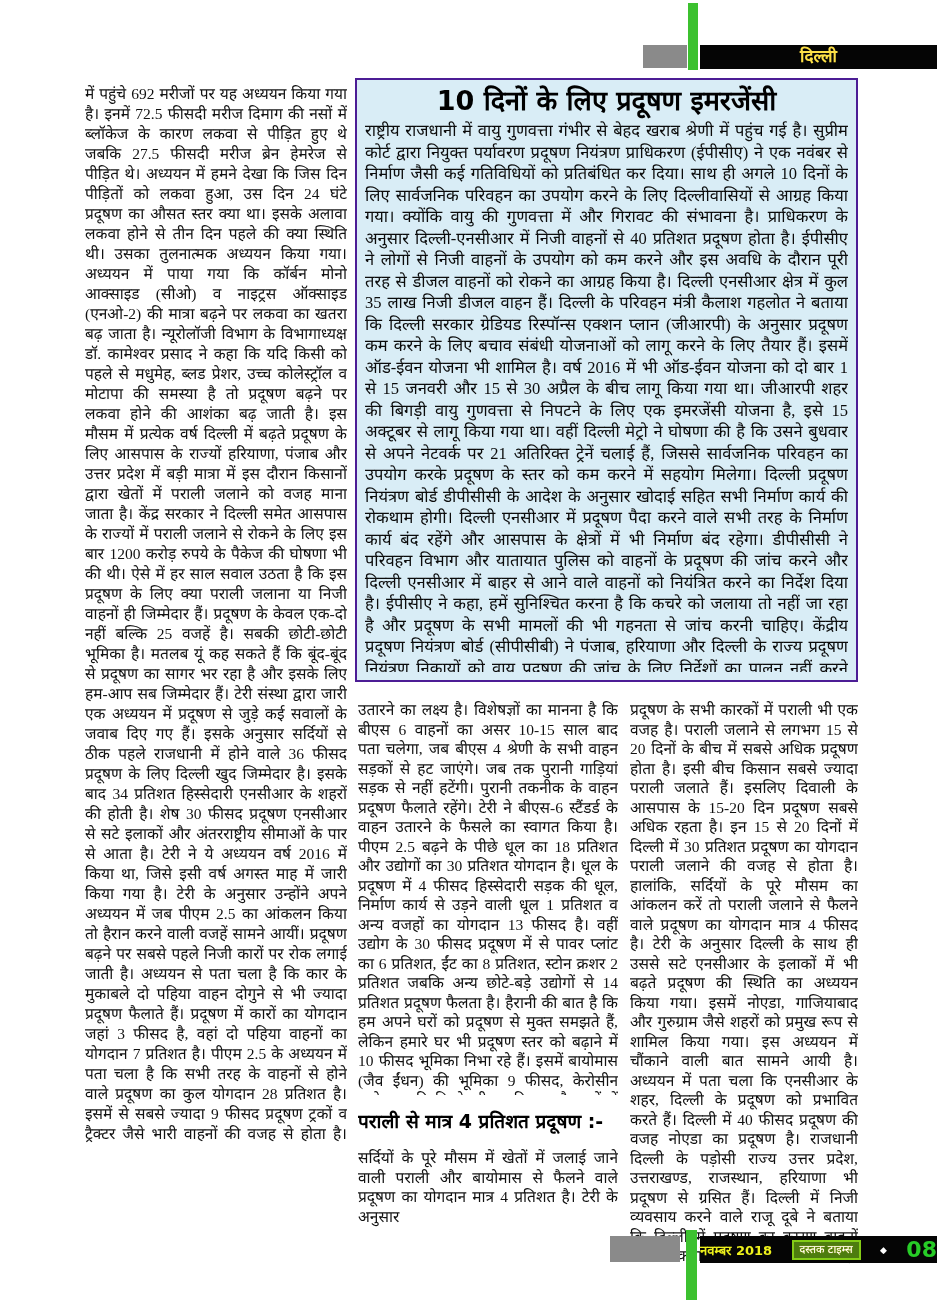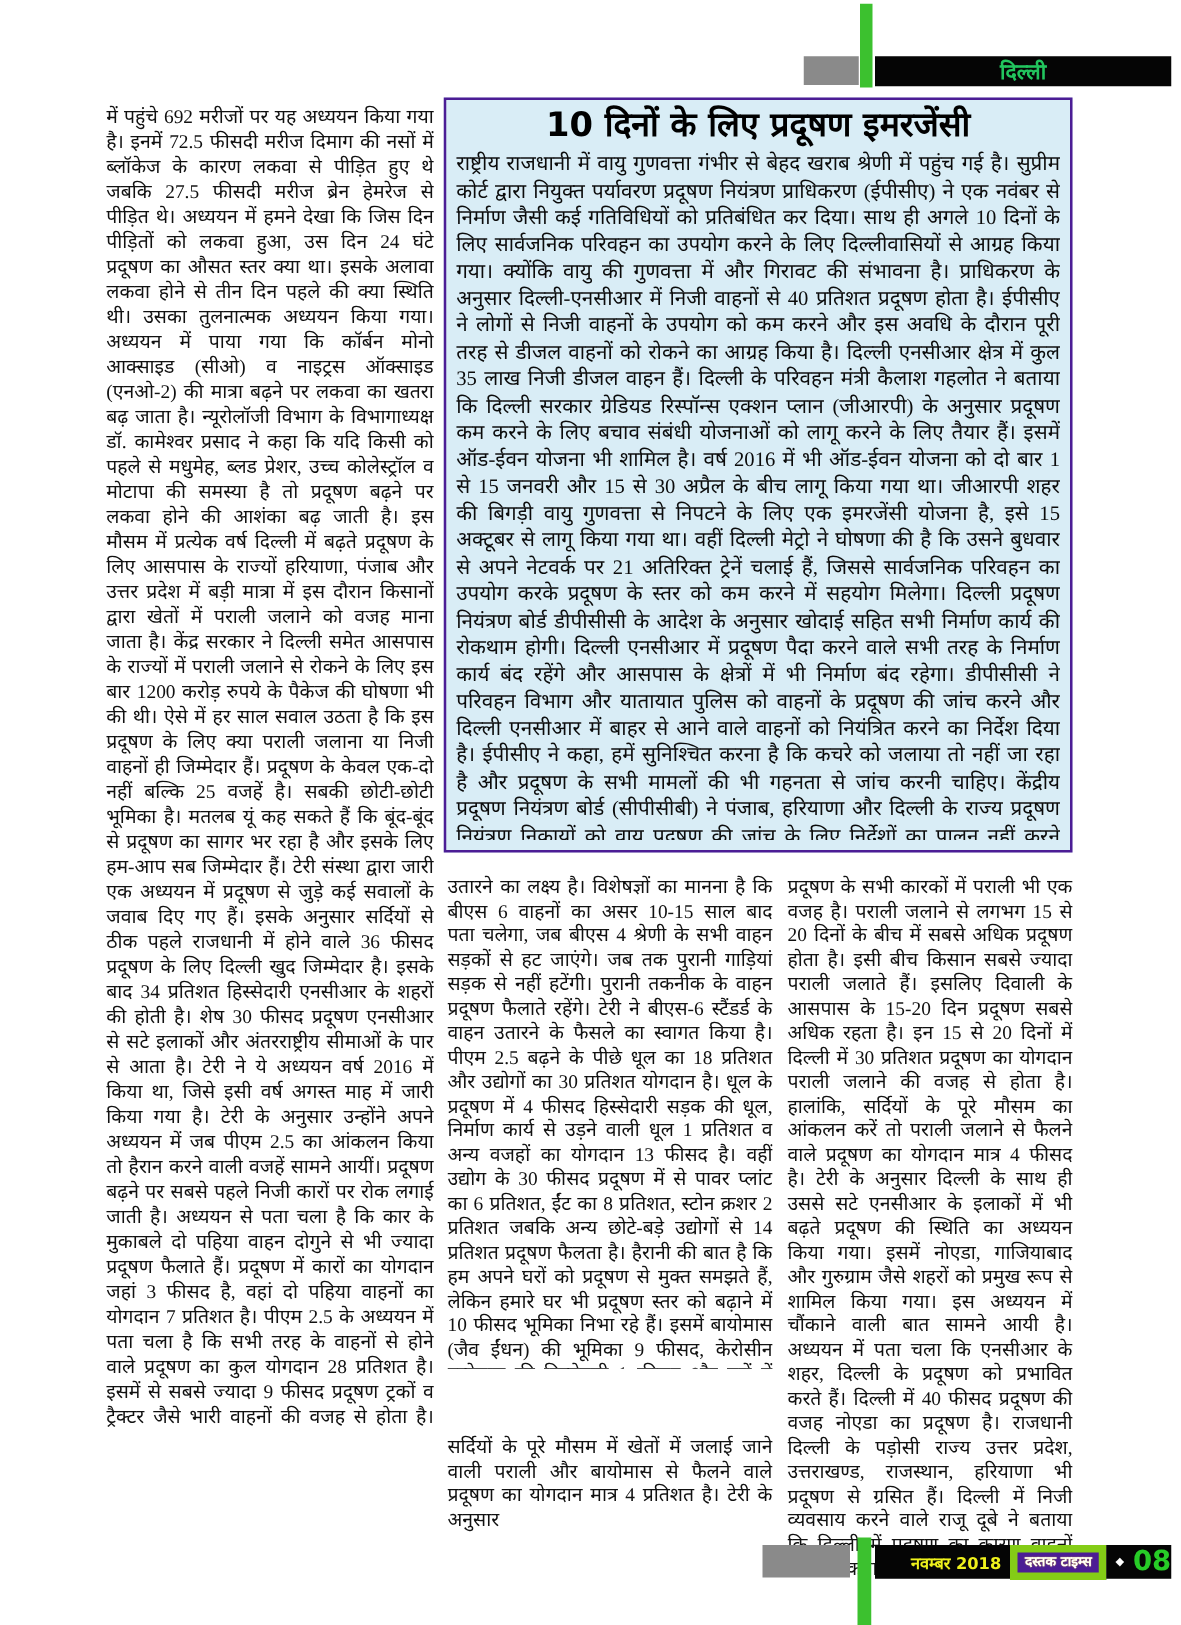--- a/index.html
+++ b/index.html
@@ -8,22 +8,22 @@
     overflow:hidden;font-family:"Liberation Serif","DejaVu Serif",serif;color:#111;
   }
   
   .hdr-gray{position:absolute;left:643px;top:45px;width:44px;height:23px;background:#8a8a8a;}
   .hdr-greenbar{position:absolute;left:688px;top:3px;width:10px;height:67px;background:#3cc12f;}
   .hdr-black{
     position:absolute;left:700px;top:45px;width:237px;height:24px;background:#050505;
     display:flex;align-items:center;justify-content:center;
   }
   .hdr-black .section{
-    color:#22c55e;font-weight:bold;font-size:17px;line-height:1;
-    font-family:Liberation Sans, sans-serif;
+    color:#fde047;font-weight:bold;font-size:17px;line-height:1;
+    font-family:Liberation Mono, monospace;
   }
   
   .col{
     position:absolute;text-align:justify;overflow:hidden;
     font-size:15.5px;line-height:20px;letter-spacing:0;word-spacing:1px;
   }
   .col-left{left:85px;top:84px;width:262px;height:1060px;}
   .col-mid-top{left:358px;top:700px;width:260px;height:395px;line-height:19.5px;}
   .col-mid-bottom{left:358px;top:1148px;width:260px;height:118px;line-height:19.5px;}
   .mid-subhead{
@@ -43,26 +43,26 @@
   }
   .hbox-body{
     margin:2px 8px 0 8px;text-align:justify;font-size:16.5px;line-height:21.5px;
     color:#0b0b0b;height:552px;overflow:hidden;word-spacing:1px;
   }
   
   .ftr-gray{position:absolute;left:610px;top:1236px;width:70px;height:26px;background:#8a8a8a;}
   .ftr-greenbar{position:absolute;left:686px;top:1230px;width:11px;height:70px;background:#3cc12f;}
   .ftr-black{
     position:absolute;left:700px;top:1236px;width:237px;height:27px;background:#050505;
-    display:flex;align-items:center;justify-content:flex-end;gap:7px;
+    display:flex;align-items:center;justify-content:space-between;gap:7px;
     font-family:"DejaVu Sans","Liberation Sans",sans-serif;
   }
   .ftr-date{color:#eef11c;font-weight:bold;font-size:13px;}
   .ftr-logo{
-    background:#4c1d95;border:6px solid #84cc16;color:#ffffff;font-weight:bold;
+    background:#4d7c0f;border:2px solid #84cc16;color:#ffffff;font-weight:normal;
     font-size:11px;padding:1px 6px;line-height:14px;text-shadow:0 0 1px #f6d332;
   }
   .ftr-diamond{color:#ffffff;font-size:9px;}
   .ftr-page{color:#27cc27;font-weight:bold;font-size:22px;line-height:1;}
 </style>
 </head>
 <body>
 
 <div id="page">
 
@@ -76,20 +76,21 @@
 
   <div class="hbox">
     <div class="hbox-title">10 दिनों के लिए प्रदूषण इमरजेंसी</div>
     <div class="hbox-body">
       <span>राष्ट्रीय राजधानी में वायु गुणवत्ता गंभीर से बेहद खराब श्रेणी में पहुंच गई है। सुप्रीम कोर्ट द्वारा नियुक्त पर्यावरण प्रदूषण नियंत्रण प्राधिकरण (ईपीसीए) ने एक नवंबर से निर्माण जैसी कई गतिविधियों को प्रतिबंधित कर दिया। साथ ही अगले 10 दिनों के लिए सार्वजनिक परिवहन का उपयोग करने के लिए दिल्लीवासियों से आग्रह किया गया। क्योंकि वायु की गुणवत्ता में और गिरावट की संभावना है। प्राधिकरण के अनुसार दिल्ली-एनसीआर में निजी वाहनों से 40 प्रतिशत प्रदूषण होता है। ईपीसीए ने लोगों से निजी वाहनों के उपयोग को कम करने और इस अवधि के दौरान पूरी तरह से डीजल वाहनों को रोकने का आग्रह किया है। दिल्ली एनसीआर क्षेत्र में कुल 35 लाख निजी डीजल वाहन हैं।  दिल्ली के परिवहन मंत्री कैलाश गहलोत ने बताया कि दिल्ली सरकार ग्रेडियड रिस्पॉन्स एक्शन प्लान (जीआरपी) के अनुसार प्रदूषण कम करने के लिए बचाव संबंधी योजनाओं को लागू करने के लिए तैयार हैं। इसमें ऑड-ईवन योजना भी शामिल है। वर्ष 2016 में भी ऑड-ईवन योजना को दो बार 1 से 15 जनवरी और 15 से 30 अप्रैल के बीच लागू किया गया था। जीआरपी शहर की बिगड़ी वायु गुणवत्ता से निपटने के लिए एक इमरजेंसी योजना है, इसे 15 अक्टूबर से लागू किया गया था। वहीं दिल्ली मेट्रो ने घोषणा की है कि उसने बुधवार से अपने नेटवर्क पर 21 अतिरिक्त ट्रेनें चलाई हैं, जिससे सार्वजनिक परिवहन का उपयोग करके प्रदूषण के स्तर को कम करने में सहयोग मिलेगा। दिल्ली प्रदूषण नियंत्रण बोर्ड डीपीसीसी के आदेश के अनुसार खोदाई सहित सभी निर्माण कार्य की रोकथाम होगी। दिल्ली एनसीआर में प्रदूषण पैदा करने वाले सभी तरह के निर्माण कार्य बंद रहेंगे और आसपास के क्षेत्रों में भी निर्माण बंद रहेगा। डीपीसीसी ने परिवहन विभाग और यातायात पुलिस को वाहनों के प्रदूषण की जांच करने और दिल्ली एनसीआर में बाहर से आने वाले वाहनों को नियंत्रित करने का निर्देश दिया है। ईपीसीए ने कहा, हमें सुनिश्चित करना है कि कचरे को जलाया तो नहीं जा रहा है और प्रदूषण के सभी मामलों की भी गहनता से जांच करनी चाहिए। केंद्रीय प्रदूषण नियंत्रण बोर्ड (सीपीसीबी) ने पंजाब, हरियाणा और दिल्ली के राज्य प्रदूषण नियंत्रण निकायों को वायु प्रदूषण की जांच के लिए निर्देशों का पालन नहीं करने वाले लोगों या एजेंसियों के खिलाफ आपराधिक मामले चलाने के निर्देश दिए हैं। वायु गुणवत्ता सूचकांक (एक्यूआई) शून्य से 50 को अच्छा माना जाता है जबकि 51 से 100 को संतोषजनक 101 एवं 200 को सामान्य 201 एवं 300 को खराब 301 एवं 400 को बेहद खराब और 401 एवं 500 को गंभीर माना जाता है। राजधानी में प्रदूषण स्तर के बिगड़ने का सिलसिला जारी रहने पर सुप्रीम कोर्ट द्वारा नियुक्त पर्यावरण प्रदूषण नियंत्रण प्राधिकरण निजी वाहनों के इस्तेमाल को नियंत्रित करने पर विचार कर रहा है। बुधवार को हवा में घुले हुए अतिसूक्ष्म प्रदूषक कण पीएम 2.5 को 215 दर्ज किया गया, पीएम 10 की तुलना में ये कण स्वास्थ्य के लिए अधिक खतरनाक होते हैं।</span>
       
     </div>
   </div>
 
   <div class="col col-mid-top">उतारने का लक्ष्य है। विशेषज्ञों का मानना है कि बीएस 6 वाहनों का असर 10-15 साल बाद पता चलेगा, जब बीएस 4 श्रेणी के सभी वाहन सड़कों से हट जाएंगे। जब तक पुरानी गाड़ियां सड़क से नहीं हटेंगी। पुरानी तकनीक के वाहन प्रदूषण फैलाते रहेंगे। टेरी ने बीएस-6 स्टैंडर्ड के वाहन उतारने के फैसले का स्वागत किया है। पीएम 2.5 बढ़ने के पीछे धूल का 18 प्रतिशत और उद्योगों का 30 प्रतिशत योगदान है। धूल के प्रदूषण में 4 फीसद हिस्सेदारी सड़क की धूल, निर्माण कार्य से उड़ने वाली धूल 1 प्रतिशत व अन्य वजहों का योगदान 13 फीसद है। वहीं उद्योग के 30 फीसद प्रदूषण में से पावर प्लांट का 6 प्रतिशत, ईंट का 8 प्रतिशत, स्टोन क्रशर 2 प्रतिशत जबकि अन्य छोटे-बड़े उद्योगों से 14 प्रतिशत प्रदूषण फैलता है। हैरानी की बात है कि हम अपने घरों को प्रदूषण से मुक्त समझते हैं, लेकिन हमारे घर भी प्रदूषण स्तर को बढ़ाने में 10 फीसद भूमिका निभा रहे हैं। इसमें बायोमास (जैव ईंधन) की भूमिका 9 फीसद, केरोसीन इस्तेमाल की हिस्सेदारी 1 फीसद और घरों में खाना पकाने के लिए प्रयोग होने वाली एलपीजी गैस का योगदान 0.1 फीसद है।</div>
+  <div class="mid-subhead">पराली से मात्र 4 प्रतिशत प्रदूषण :-</div>
   <div class="col col-mid-bottom">सर्दियों के पूरे मौसम में खेतों में जलाई जाने वाली पराली और बायोमास से फैलने वाले प्रदूषण का योगदान मात्र 4 प्रतिशत है। टेरी के अनुसार</div>
 
   <div class="col col-right">
     <span>प्रदूषण के सभी कारकों में पराली भी एक वजह है। पराली जलाने से लगभग 15 से 20 दिनों के बीच में सबसे अधिक प्रदूषण होता है। इसी बीच किसान सबसे ज्यादा पराली जलाते हैं। इसलिए दिवाली के आसपास के 15-20 दिन प्रदूषण सबसे अधिक रहता है। इन 15 से 20 दिनों में दिल्ली में 30 प्रतिशत प्रदूषण का योगदान पराली जलाने की वजह से होता है। हालांकि, सर्दियों के पूरे मौसम का आंकलन करें तो पराली जलाने से फैलने वाले प्रदूषण का योगदान मात्र 4 फीसद है। टेरी के अनुसार दिल्ली के साथ ही उससे सटे एनसीआर के इलाकों में भी बढ़ते प्रदूषण की स्थिति का अध्ययन किया गया। इसमें नोएडा, गाजियाबाद और गुरुग्राम जैसे शहरों को प्रमुख रूप से शामिल किया गया। इस अध्ययन में चौंकाने वाली बात सामने आयी है। अध्ययन में पता चला कि एनसीआर के शहर, दिल्ली के प्रदूषण को प्रभावित करते हैं। दिल्ली में 40 फीसद प्रदूषण की वजह नोएडा का प्रदूषण है। राजधानी दिल्ली के पड़ोसी राज्य उत्तर प्रदेश, उत्तराखण्ड, राजस्थान, हरियाणा भी प्रदूषण से ग्रसित हैं। दिल्ली में निजी व्यवसाय करने वाले राजू दूबे ने बताया कि दिल्ली में प्रदूषण का कारण वाहनों की अधिकता और भवन निर्माण कार्य हैं। प्रदूषण से बचने के लिए दिल्लीवासियों को जागरूक रहना होगा अन्यथा प्रदूषण आने वाले दिनों में जानलेवा साबित होगा। '</span>
     
   </div>
 
   <div class="ftr-gray"></div>
   <div class="ftr-greenbar"></div>
   <div class="ftr-black">

